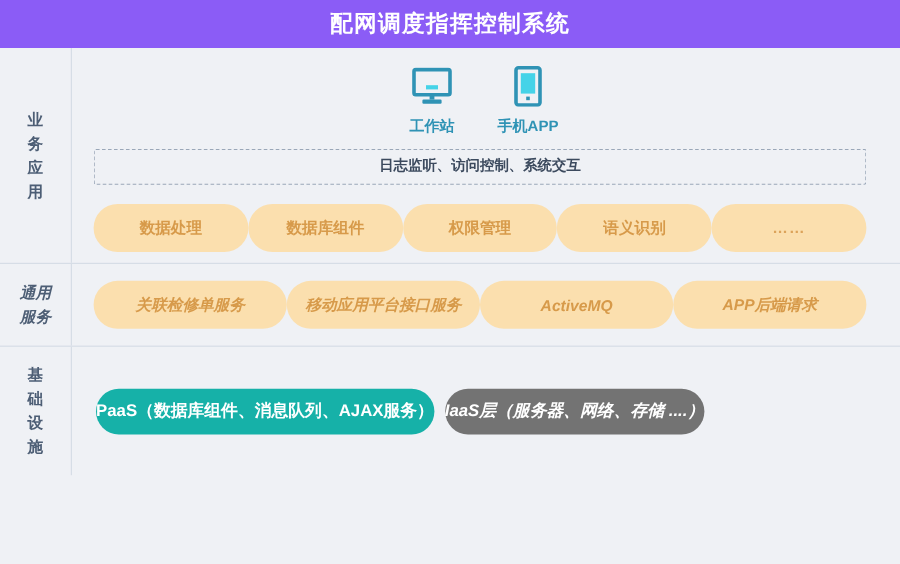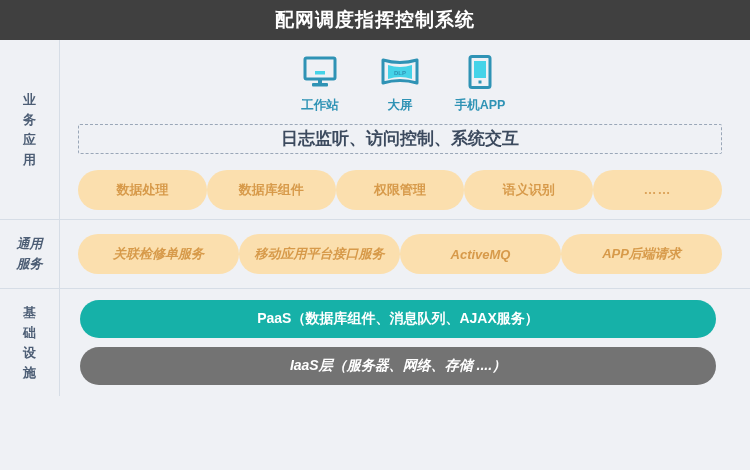--- a/index.html
+++ b/index.html
@@ -17,21 +17,21 @@
     position: relative;
     width: 750px;
     height: 470px;
     background: #eff1f5;
     box-sizing: border-box;
   }
 
   
   .header {
     height: 40px;
-    background: #404040;
+    background: #8b5cf6;
     display: flex;
     align-items: center;
     justify-content: center;
   }
   .header-title {
     color: #ffffff;
     font-size: 19px;
     font-weight: bold;
     letter-spacing: 1px;
   }
@@ -107,21 +107,21 @@
 
   
   .dashed-bar {
     border: 1px dashed #9aa7b8;
     border-radius: 2px;
     height: 28px;
     display: flex;
     align-items: center;
     justify-content: center;
     color: #3c4a5e;
-    font-size: 17px;
+    font-size: 12px;
     font-weight: bold;
     margin-bottom: 16px;
   }
 
   
   .pill-row {
     display: flex;
   }
   .pill {
     background: #fbdfae;
@@ -137,21 +137,21 @@
     box-sizing: border-box;
     padding: 0 6px;
     white-space: nowrap;
   }
   .pill.dots { color: #dca35a; letter-spacing: 1px; }
   .pill-row.security .pill { height: 42px; border-radius: 22px; }
 
   
   .infra-wrap {
     display: flex;
-    flex-direction: column;
+    flex-direction: row;
     gap: 9px;
     padding: 0 6px 0 2px;
   }
   .infra-bar {
     height: 38px;
     border-radius: 19px;
     display: flex;
     align-items: center;
     justify-content: center;
     color: #ffffff;
@@ -190,30 +190,20 @@
               <svg width="34" height="32" viewBox="0 0 34 32">
                 <rect x="2" y="2" width="30" height="21" rx="1.5" fill="none" stroke="#2f93b5" stroke-width="3"></rect>
                 <rect x="12" y="15" width="10" height="3.5" fill="#45d3e8"></rect>
                 <rect x="15" y="23" width="4" height="4" fill="#2f93b5"></rect>
                 <rect x="9" y="27" width="16" height="3.5" rx="1" fill="#2f93b5"></rect>
               </svg>
             </div>
             <div class="device-label">工作站</div>
           </div>
 
-          <div class="device">
-            <div class="device-icon">
-              <svg width="40" height="30" viewBox="0 0 40 30">
-                <path d="M3 3 Q20 8 37 3 L37 26 Q20 21 3 26 Z" fill="none" stroke="#2f93b5" stroke-width="3" stroke-linejoin="round"></path>
-                <path d="M8 8 Q20 12 32 8 L32 22 Q20 18 8 22 Z" fill="#45d3e8"></path>
-                <text x="20" y="17.5" font-family="Liberation Sans, sans-serif" font-size="6" font-weight="bold" fill="#2f93b5" text-anchor="middle">DLP</text>
-              </svg>
-            </div>
-            <div class="device-label">大屏</div>
-          </div>
 
           <div class="device">
             <div class="device-icon">
               <svg width="24" height="34" viewBox="0 0 24 34">
                 <rect x="2" y="1.5" width="20" height="31" rx="2" fill="none" stroke="#2f93b5" stroke-width="3"></rect>
                 <rect x="6" y="6" width="12" height="17" fill="#45d3e8"></rect>
                 <rect x="10.5" y="25.5" width="3" height="3" fill="#2f93b5"></rect>
               </svg>
             </div>
             <div class="device-label">手机APP</div>

